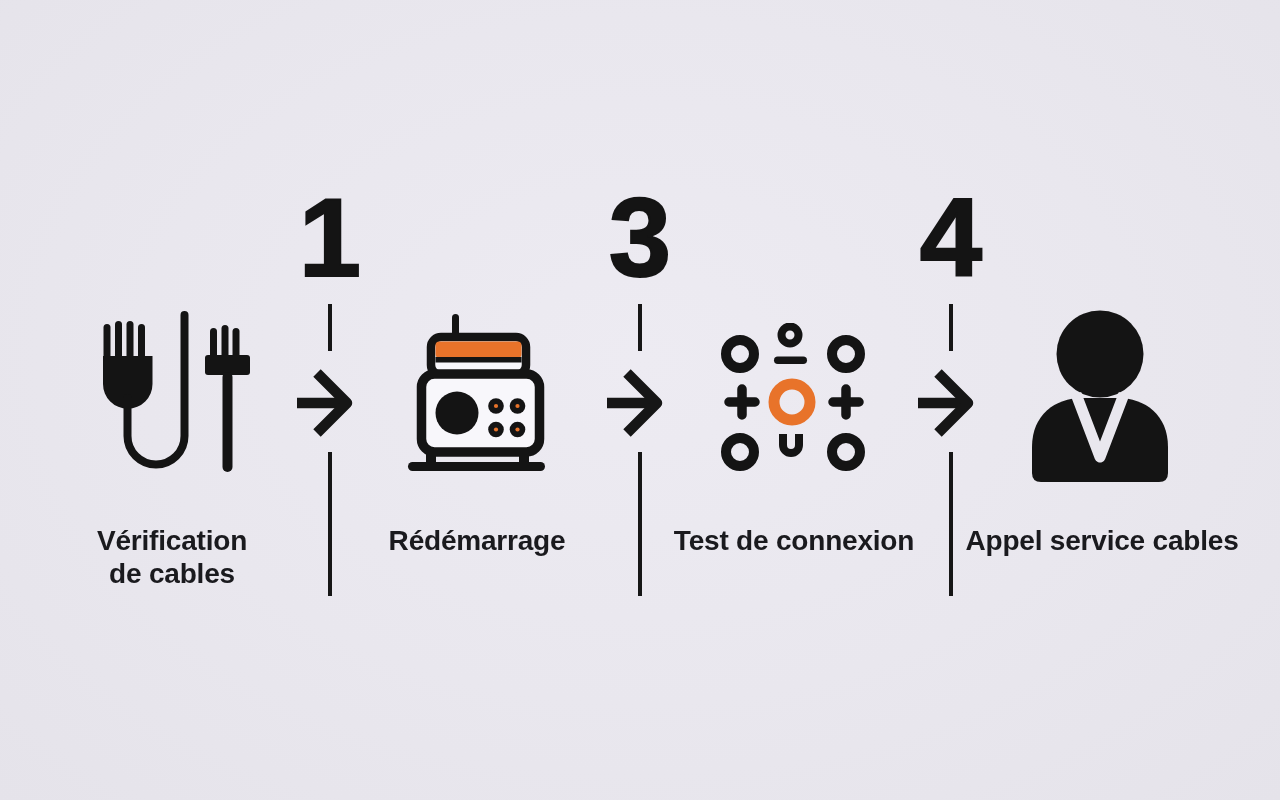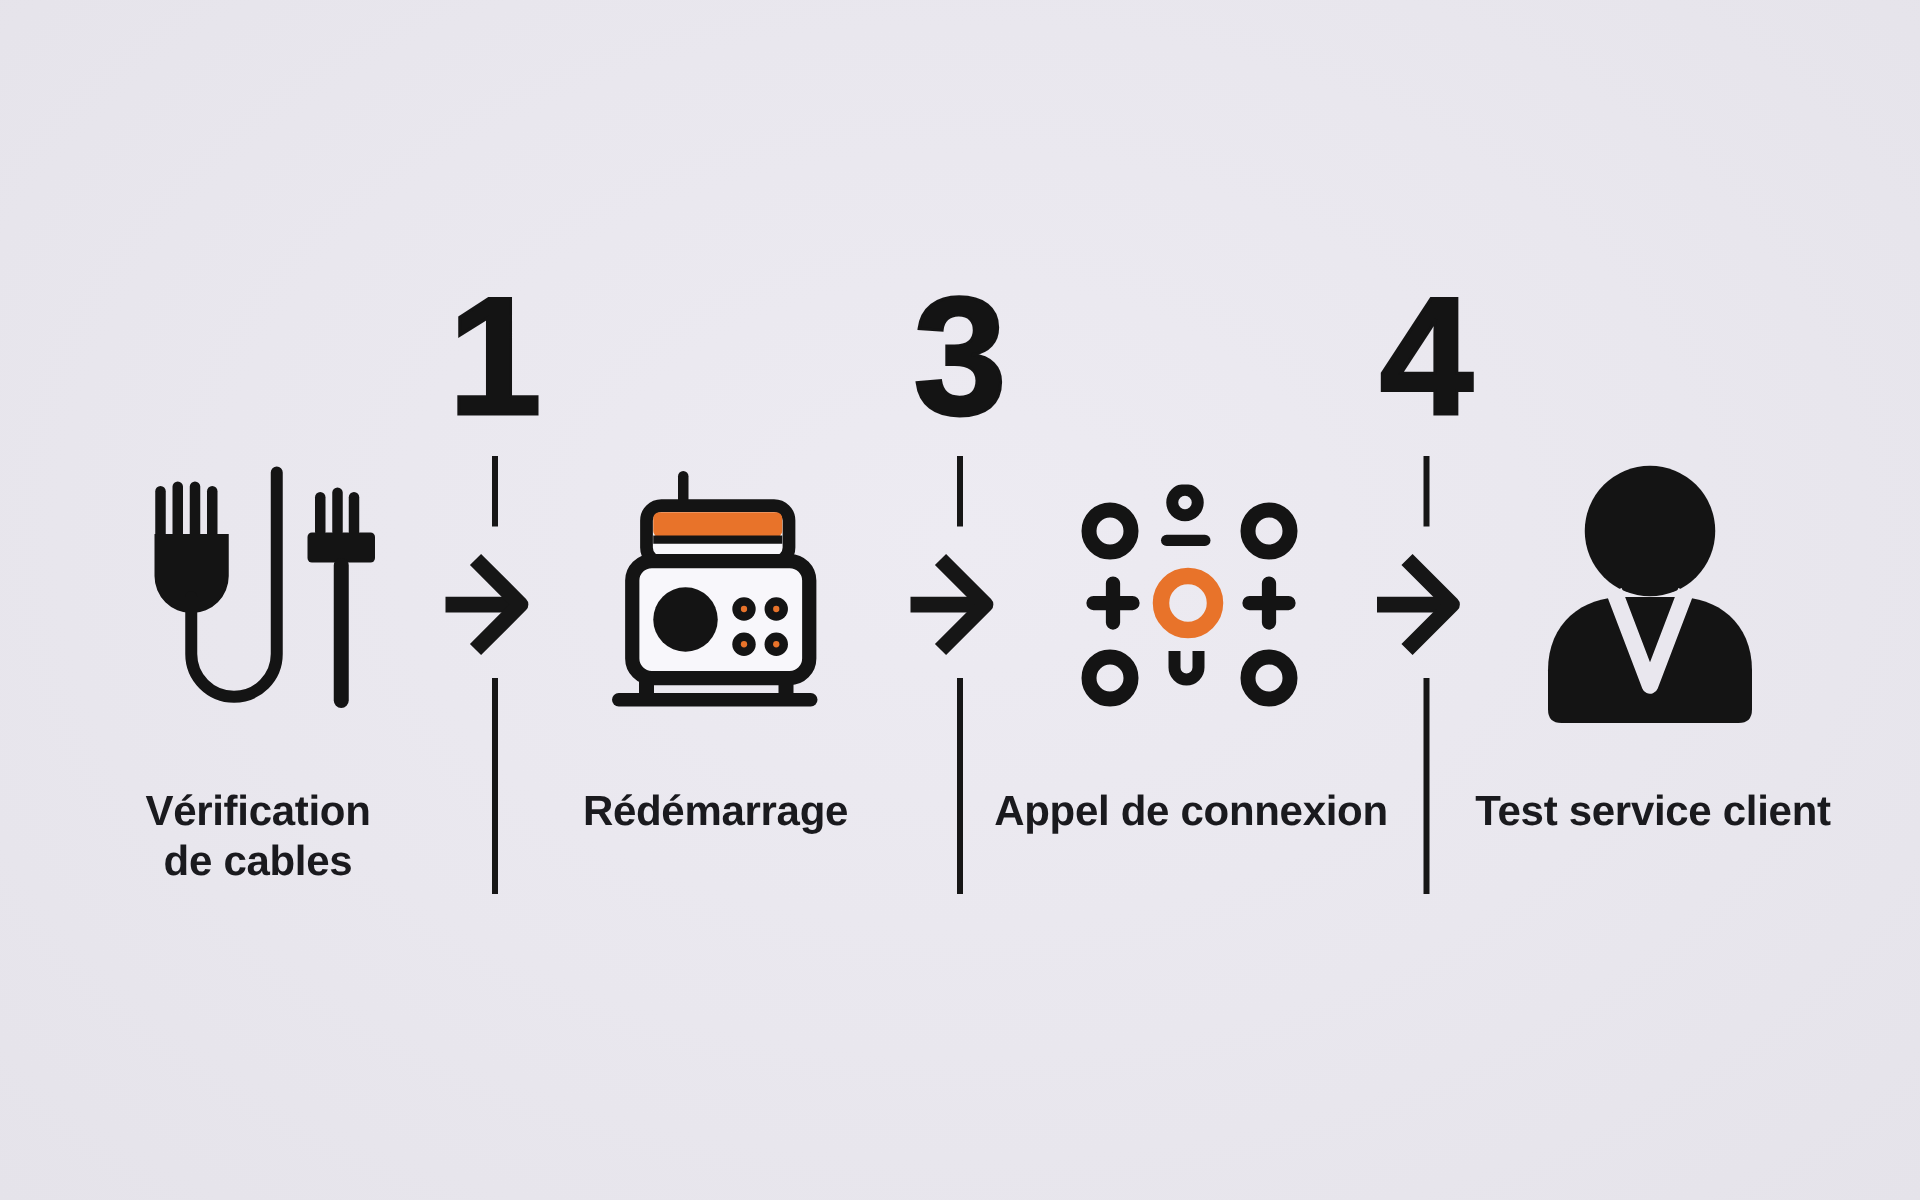--- a/index.html
+++ b/index.html
@@ -117,37 +117,37 @@
       <circle cx="32" cy="129" r="14" stroke-width="10"></circle>
       <circle cx="138" cy="129" r="14" stroke-width="10"></circle>
       <path d="M21,79 H47 M34,66 V92" stroke-width="9.5" stroke-linecap="round"></path>
       <path d="M125,79 H151 M138,66 V92" stroke-width="9.5" stroke-linecap="round"></path>
       <path d="M75,111 V122 A8,8 0 0 0 91,122 V111" stroke-width="8"></path>
     </g>
     <rect x="66" y="33.5" width="33" height="7.5" rx="3.75" fill="#141414"></rect>
     <circle cx="84" cy="79" r="18" stroke="#e8732a" stroke-width="11" fill="none"></circle>
   </svg>
   <div class="label" style="left:794px;">
-    <div>Appel de connexion</div>
+    <div>Test de connexion</div>
     <div></div>
   </div>
 
   <div class="connector c3">
     <div class="num">4</div>
     <div class="tick"></div>
     <svg class="arrow-svg" viewBox="0 0 56 70">
       <path d="M2,34 H46" stroke="#161616" stroke-width="10.5" fill="none"></path>
       <path d="M22,4 L52,34 L22,64" stroke="#161616" stroke-width="10.5" fill="none" stroke-linejoin="round"></path>
     </svg>
     <div class="vline"></div>
   </div>
 
   <svg class="icon" style="left:1025px;top:305px;" width="150" height="180" viewBox="0 0 150 180">
     <circle cx="75" cy="49" r="43.5" fill="#141414"></circle>
     <path d="M16,177 Q7,177 7,168 V142 C7,110 30,93 57,93 H93 C120,93 143,110 143,142 V168 Q143,177 134,177 Z" fill="#141414"></path>
     <path d="M51,89 L75,152 L99,89" stroke="#e9e7ee" stroke-width="11" fill="none" stroke-linejoin="round"></path>
   </svg>
   <div class="label" style="left:1102px;">
-    <div>Test service client</div>
+    <div>Appel service cables</div>
     <div></div>
   </div>
 
 </div>
 
 </body></html>

